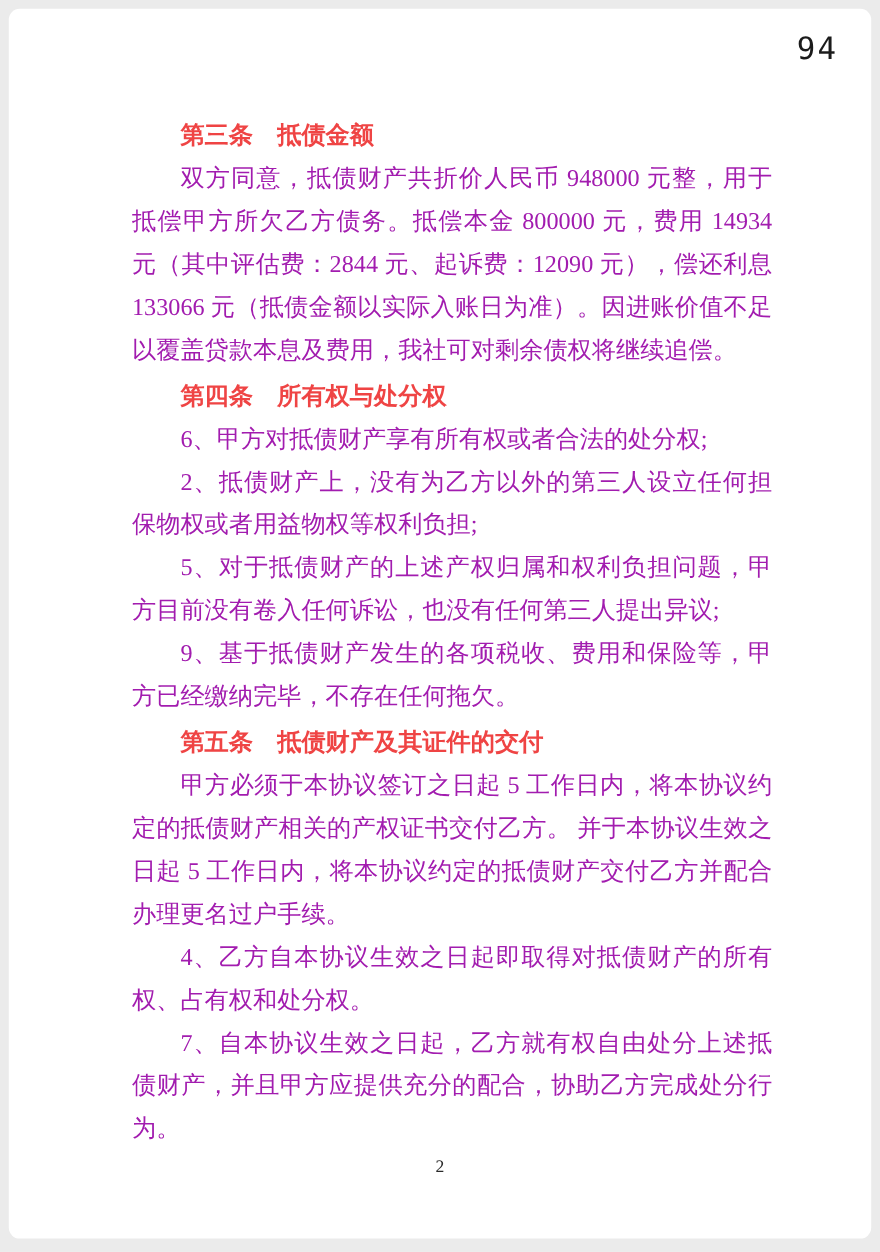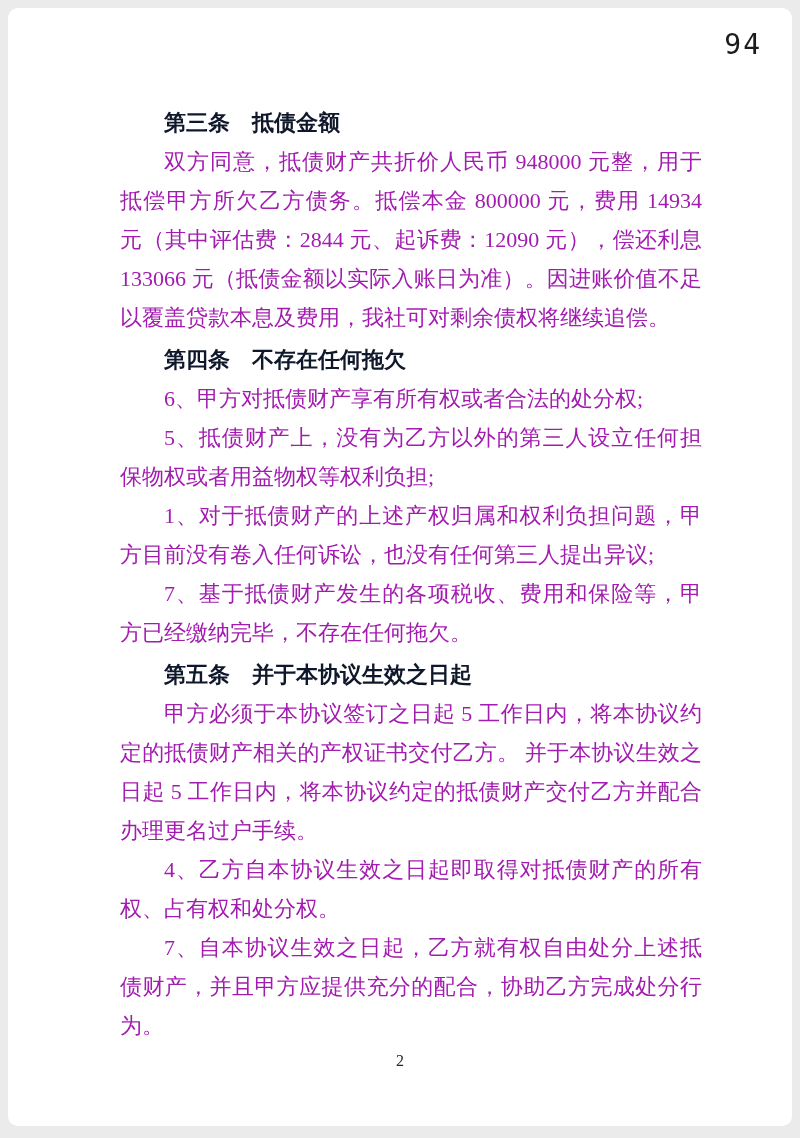--- a/index.html
+++ b/index.html
@@ -44,21 +44,21 @@
     font-family: "Liberation Serif", "DejaVu Serif", serif;
     font-size: 22px;
     line-height: 39px;
     text-indent: 2em;
     text-align: justify;
     color: #a21caf;
     font-weight: normal;
   }
   .content h2 {
     font-weight: 700;
-    color: #0f172a;
+    color: #ef4444;
     text-align: left;
     margin-top: 3px;
   }
   .pn-bottom {
     position: absolute;
     left: 0;
     right: 0;
     bottom: 56px;
     text-align: center;
     font-family: "Liberation Serif", "DejaVu Serif", serif;
@@ -72,27 +72,27 @@
 <div class="canvas">
   <div class="page">
 
     <div class="pn-top">94</div>
 
     <div class="content">
 
       <h2>第三条　抵债金额</h2>
       <p>双方同意，抵债财产共折价人民币 948000 元整，用于抵偿甲方所欠乙方债务。抵偿本金 800000 元，费用 14934 元（其中评估费：2844 元、起诉费：12090 元），偿还利息 133066 元（抵债金额以实际入账日为准）。因进账价值不足以覆盖贷款本息及费用，我社可对剩余债权将继续追偿。</p>
 
-      <h2>第四条　不存在任何拖欠</h2>
+      <h2>第四条　所有权与处分权</h2>
       <p>6、甲方对抵债财产享有所有权或者合法的处分权;</p>
-      <p>5、抵债财产上，没有为乙方以外的第三人设立任何担保物权或者用益物权等权利负担;</p>
-      <p>1、对于抵债财产的上述产权归属和权利负担问题，甲方目前没有卷入任何诉讼，也没有任何第三人提出异议;</p>
-      <p>7、基于抵债财产发生的各项税收、费用和保险等，甲方已经缴纳完毕，不存在任何拖欠。</p>
+      <p>2、抵债财产上，没有为乙方以外的第三人设立任何担保物权或者用益物权等权利负担;</p>
+      <p>5、对于抵债财产的上述产权归属和权利负担问题，甲方目前没有卷入任何诉讼，也没有任何第三人提出异议;</p>
+      <p>9、基于抵债财产发生的各项税收、费用和保险等，甲方已经缴纳完毕，不存在任何拖欠。</p>
 
-      <h2>第五条　并于本协议生效之日起</h2>
+      <h2>第五条　抵债财产及其证件的交付</h2>
       <p>甲方必须于本协议签订之日起 5 工作日内，将本协议约定的抵债财产相关的产权证书交付乙方。 并于本协议生效之日起 5 工作日内，将本协议约定的抵债财产交付乙方并配合办理更名过户手续。</p>
 
       <p>4、乙方自本协议生效之日起即取得对抵债财产的所有权、占有权和处分权。</p>
       <p>7、自本协议生效之日起，乙方就有权自由处分上述抵债财产，并且甲方应提供充分的配合，协助乙方完成处分行为。</p>
 
     </div>
 
     <div class="pn-bottom">2</div>
 
   </div>

